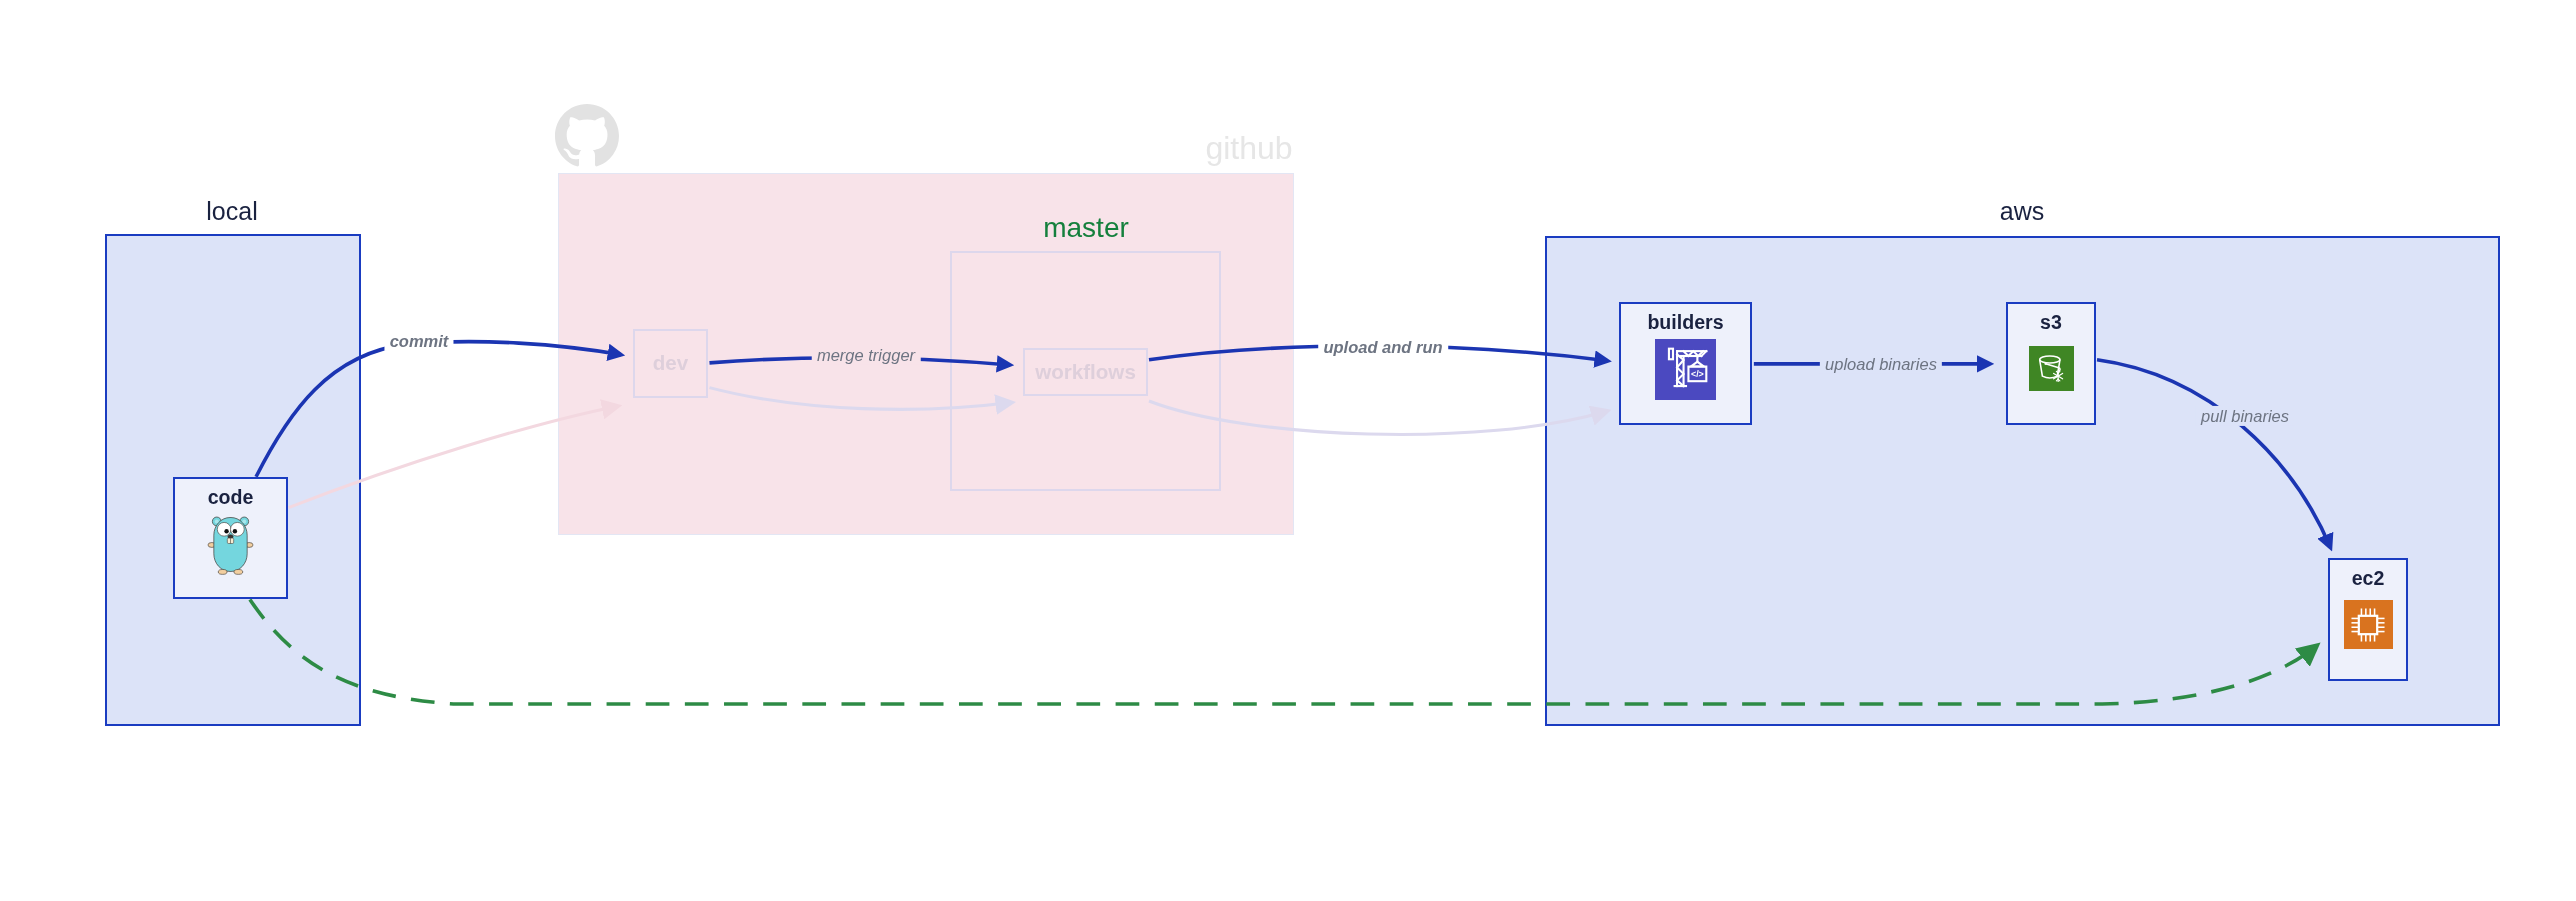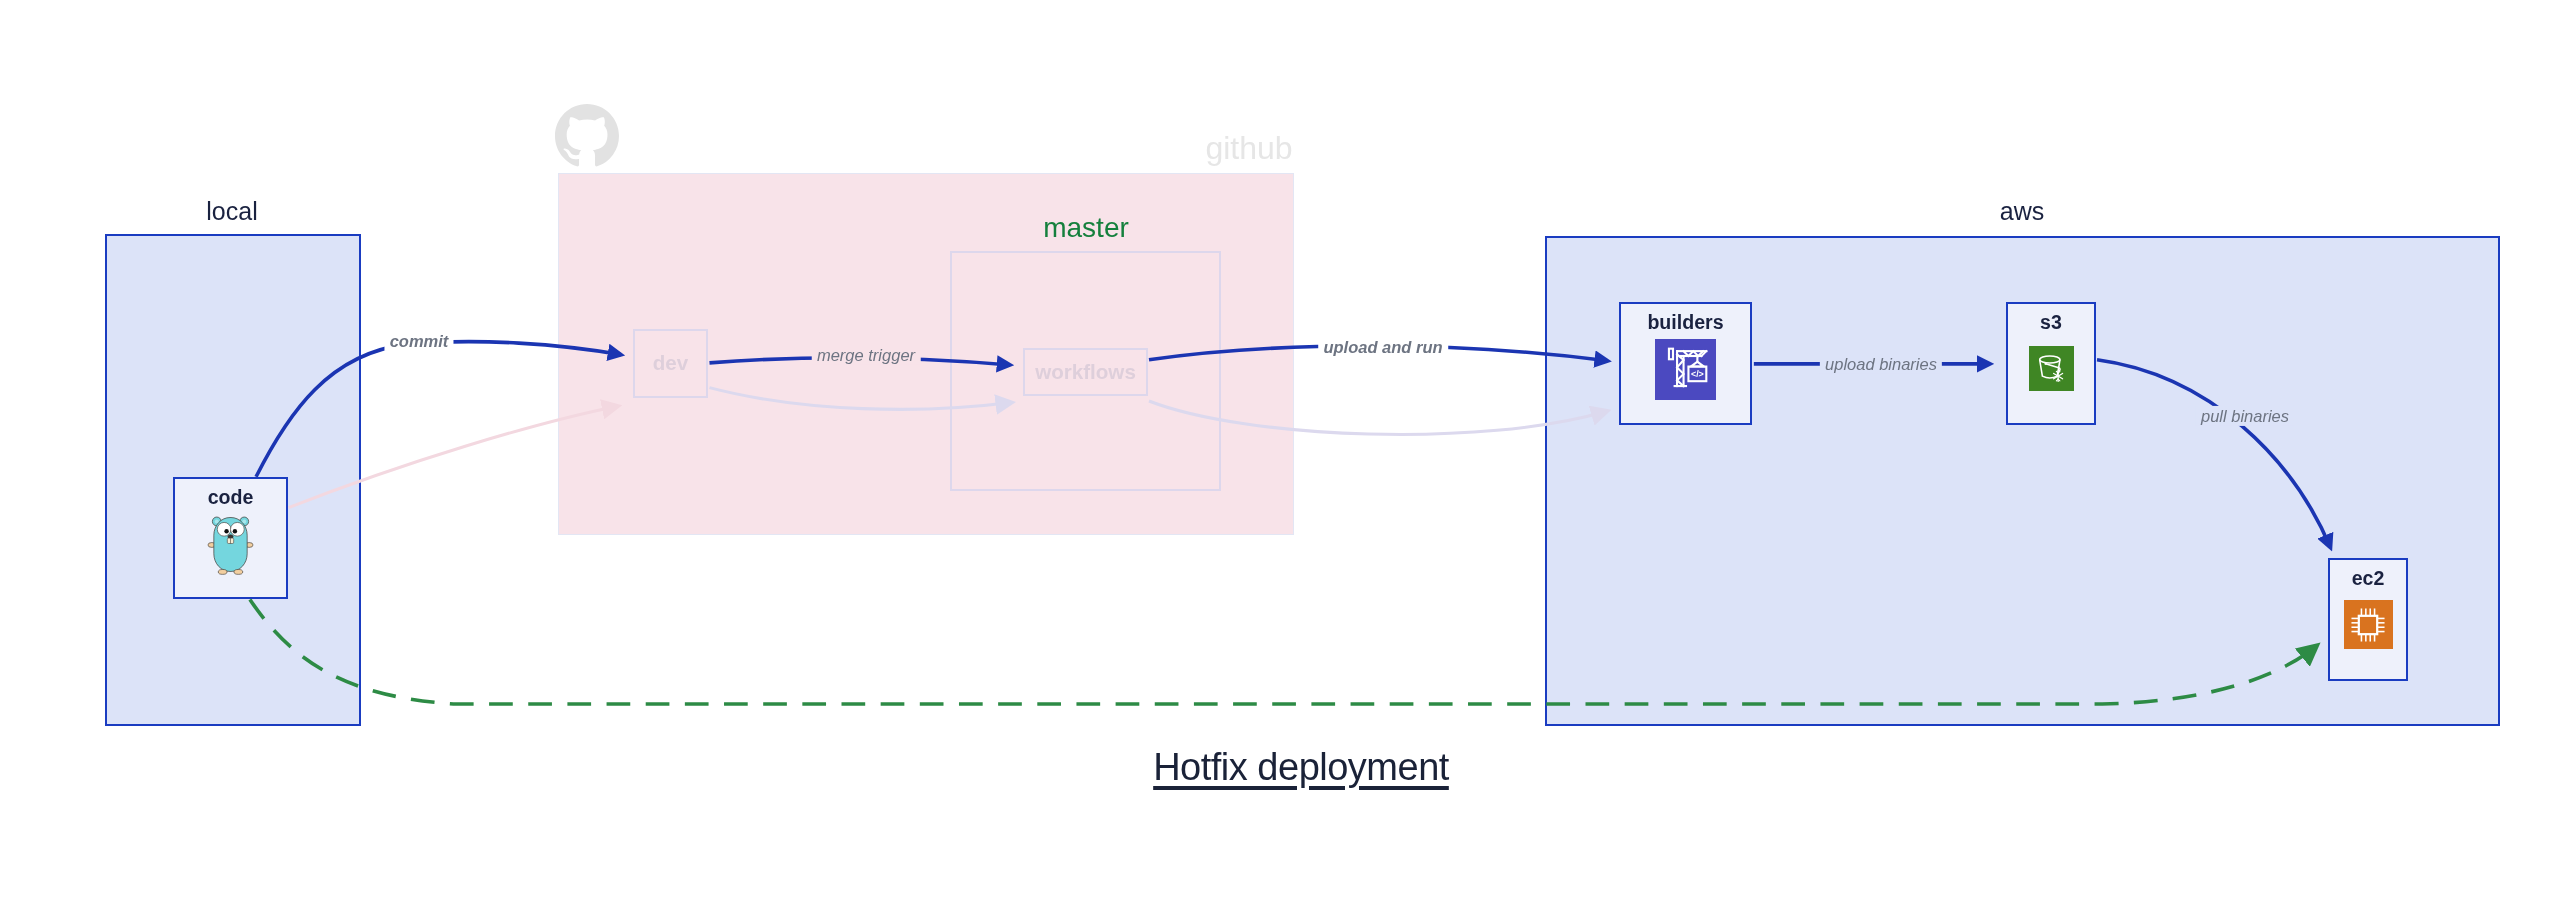--- a/index.html
+++ b/index.html
@@ -198,16 +198,15 @@
           <path d="M8 35.4 H16" stroke-width="2.4"></path>
           <path d="M8 42 H16" stroke-width="2.4"></path>
         <path d="M48 22 H56" stroke-width="2.4"></path>
           <path d="M48 28.7 H56" stroke-width="2.4"></path>
           <path d="M48 35.4 H56" stroke-width="2.4"></path>
           <path d="M48 42 H56" stroke-width="2.4"></path>
       </svg>
     </div>
   </div>
 
-  <div class="diagram-title">Hotfix deployment</div>
 
 </div>
 
 
 </body></html>

